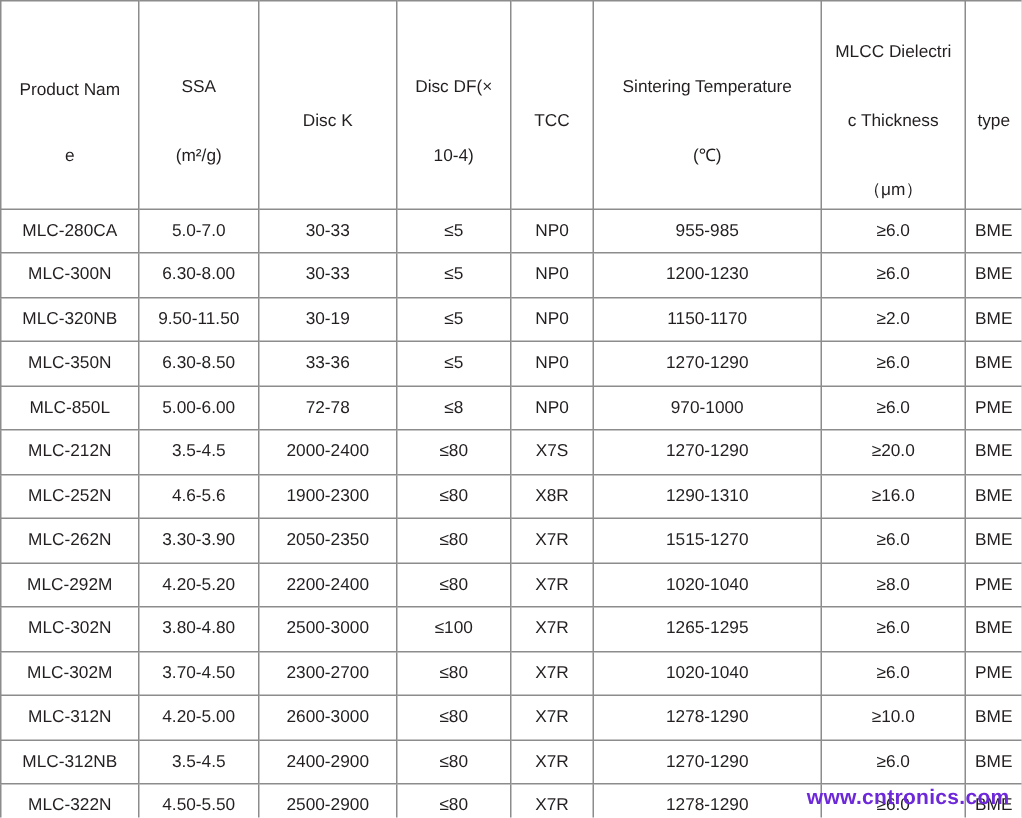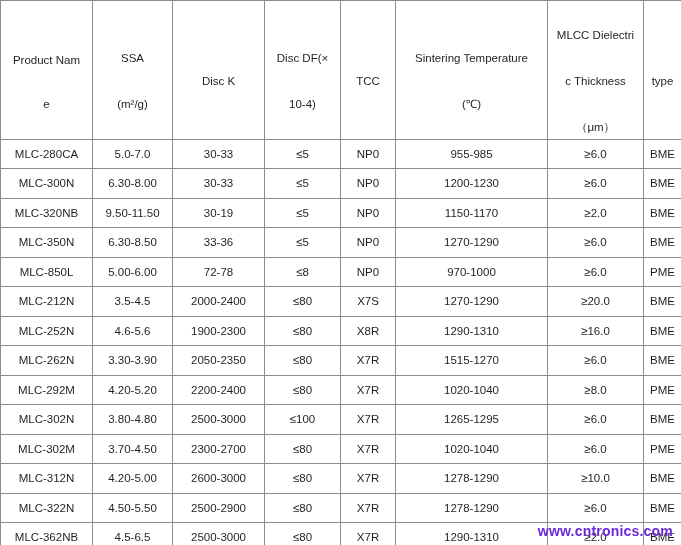--- a/index.html
+++ b/index.html
@@ -237,20 +237,30 @@
         <td class="prod">MLC-312N</td>
         <td>4.20-5.00</td>
         <td>2600-3000</td>
         <td>≤80</td>
         <td>X7R</td>
         <td>1278-1290</td>
         <td>≥10.0</td>
         <td>BME</td>
       </tr>
       <tr>
+        <td class="prod">MLC-312NB</td>
+        <td>3.5-4.5</td>
+        <td>2400-2900</td>
+        <td>≤80</td>
+        <td>X7R</td>
+        <td>1270-1290</td>
+        <td>≥6.0</td>
+        <td>BME</td>
+      </tr>
+      <tr>
         <td class="prod">MLC-322N</td>
         <td>4.50-5.50</td>
         <td>2500-2900</td>
         <td>≤80</td>
         <td>X7R</td>
         <td>1278-1290</td>
         <td>≥6.0</td>
         <td>BME</td>
       </tr>
       <tr>

